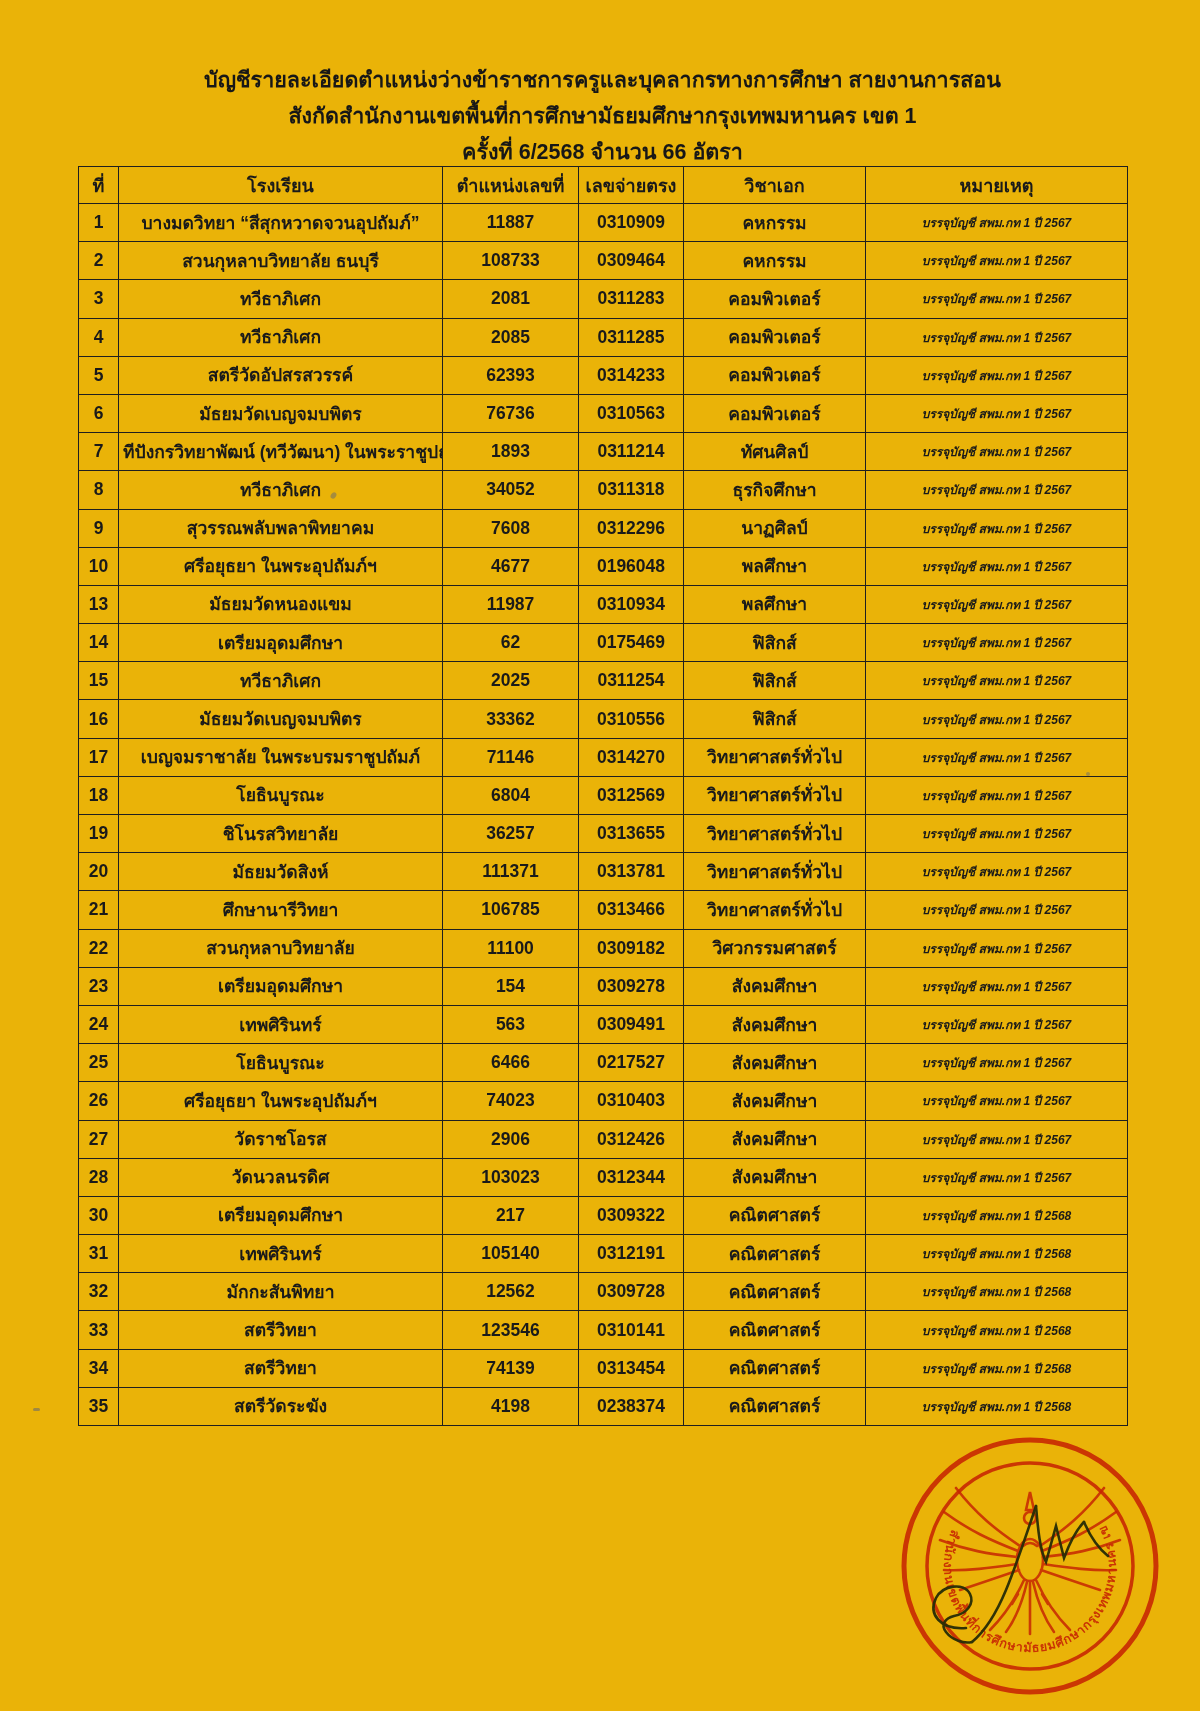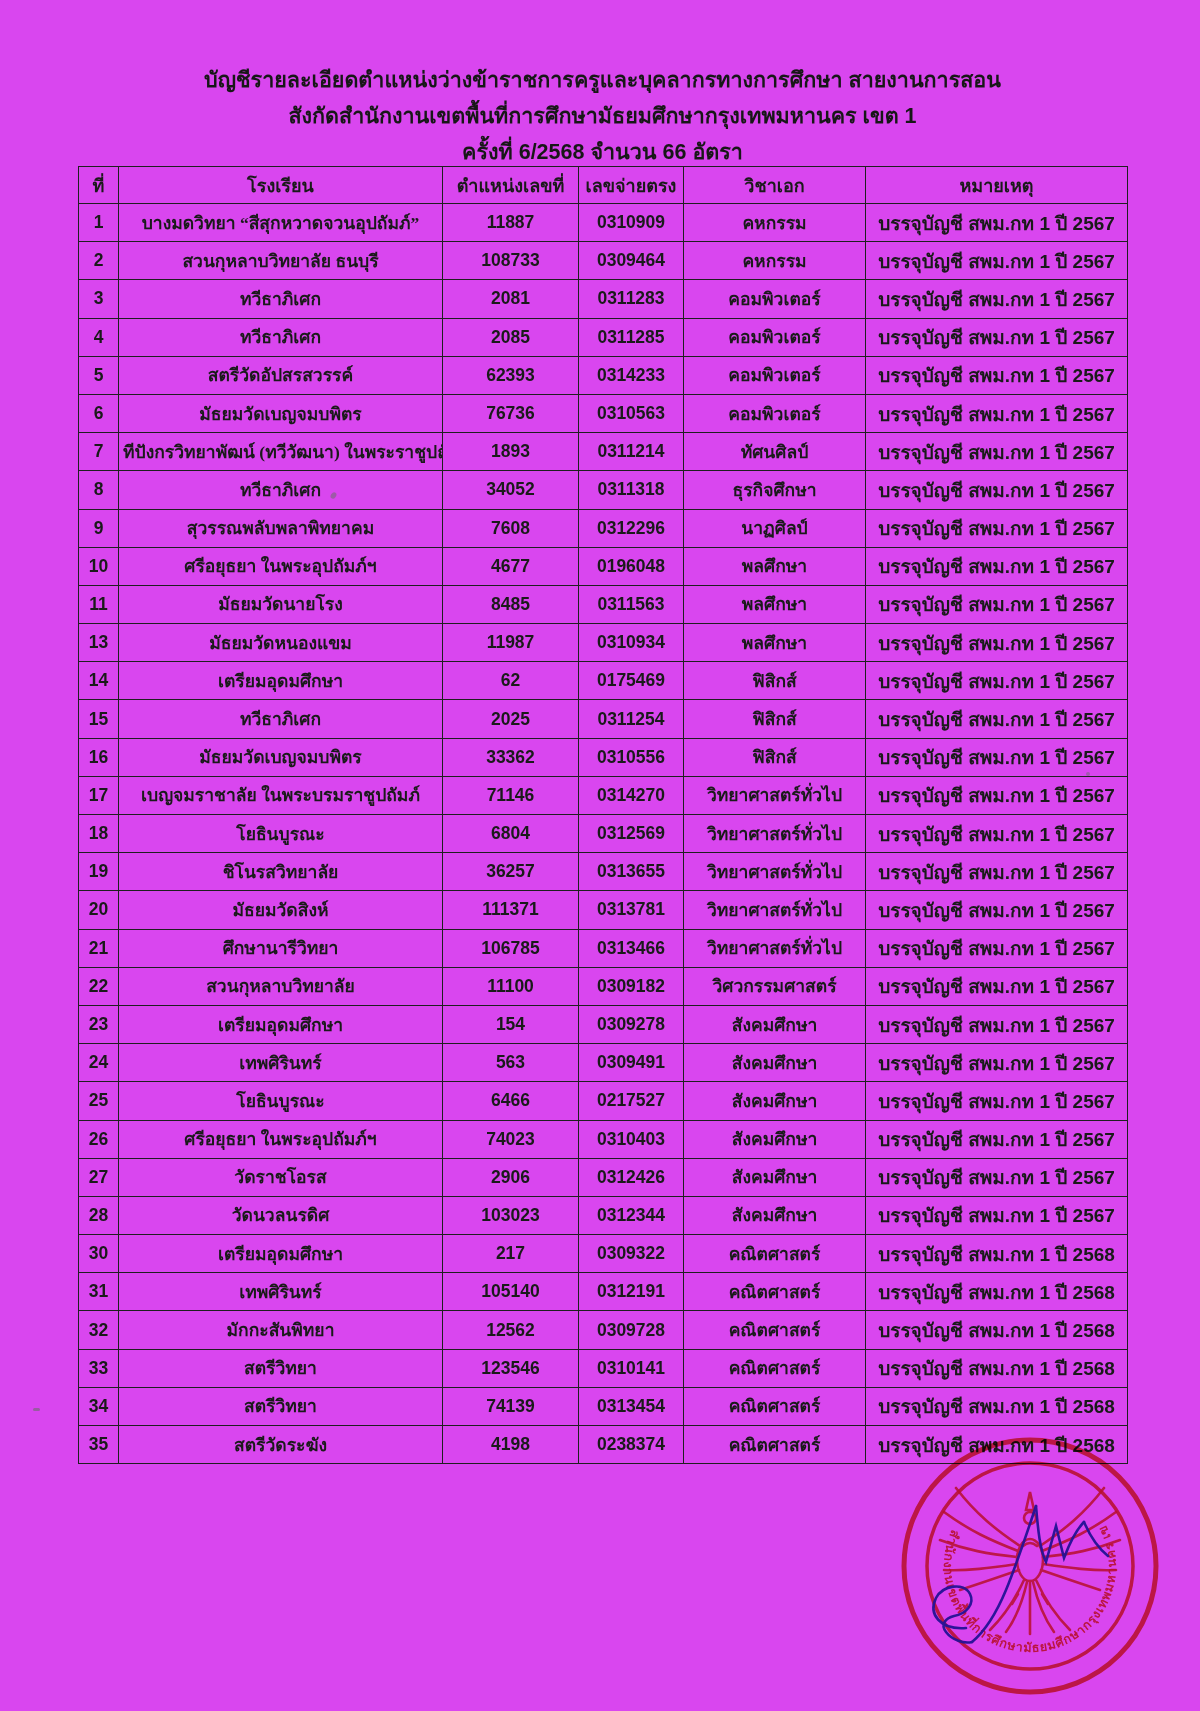--- a/index.html
+++ b/index.html
@@ -1,20 +1,20 @@
 <!DOCTYPE html>
 <html><head>
 <meta charset="utf-8">
 <style>
   html,body{margin:0;padding:0;background:#e9e9e9;}
   .page{
     position:relative;
     width:1200px;height:1711px;
     margin:0 auto;
-    background:#d946ef;
+    background:#eab308;
     font-family:"Liberation Sans", sans-serif;
     color:#141414;
     overflow:hidden;
   }
   
   .title-block{
     position:absolute;top:62px;left:78px;width:1049px;
     text-align:center;font-weight:700;font-size:21.5px;line-height:36px;
     color:#171717;
   }
@@ -24,22 +24,22 @@
     border-collapse:collapse;table-layout:fixed;
     font-size:17.5px;font-weight:600;color:#1a1a1a;
   }
   table.list th,table.list td{
     border:1.7px solid #1f1f1f;
     padding:0 4px;
     overflow:hidden;white-space:nowrap;
   }
   table.list th{height:36px;font-size:18px;font-weight:700;text-align:center;}
   table.list td{height:37.2px;text-align:center;}
-  td.cell-school{text-align:left;padding-left:7px;font-family:Liberation Serif, serif;}
-  td.cell-remark{font-size:19px;}
+  td.cell-school{text-align:left;padding-left:7px;}
+  td.cell-remark{font-size:12px;font-style:italic;}
   
   .stamp-wrap{
     position:absolute;left:880px;top:1418px;width:305px;height:293px;
     pointer-events:none;
   }
   .stamp-wrap svg{mix-blend-mode:multiply;}
   
   .speck{position:absolute;background:#6b6b6b;border-radius:50%;}
   .speck.s1{left:331px;top:492px;width:5px;height:7px;transform:rotate(35deg);opacity:.55;}
   .speck.s2{left:1086px;top:772px;width:4px;height:4px;opacity:.5;}
@@ -150,28 +150,20 @@
     </tr>
         <tr>
       <td class="cell-no">10</td>
       <td class="cell-school">ศรีอยุธยา ในพระอุปถัมภ์ฯ</td>
       <td class="cell-position">4677</td>
       <td class="cell-paycode">0196048</td>
       <td class="cell-major">พลศึกษา</td>
       <td class="cell-remark">บรรจุบัญชี สพม.กท 1 ปี 2567</td>
     </tr>
         <tr>
-      <td class="cell-no">11</td>
-      <td class="cell-school">มัธยมวัดนายโรง</td>
-      <td class="cell-position">8485</td>
-      <td class="cell-paycode">0311563</td>
-      <td class="cell-major">พลศึกษา</td>
-      <td class="cell-remark">บรรจุบัญชี สพม.กท 1 ปี 2567</td>
-    </tr>
-        <tr>
       <td class="cell-no">13</td>
       <td class="cell-school">มัธยมวัดหนองแขม</td>
       <td class="cell-position">11987</td>
       <td class="cell-paycode">0310934</td>
       <td class="cell-major">พลศึกษา</td>
       <td class="cell-remark">บรรจุบัญชี สพม.กท 1 ปี 2567</td>
     </tr>
         <tr>
       <td class="cell-no">14</td>
       <td class="cell-school">เตรียมอุดมศึกษา</td>

